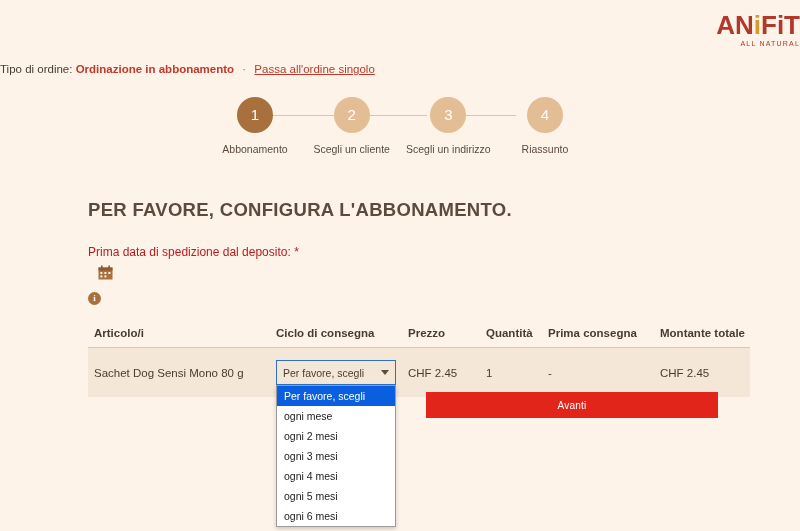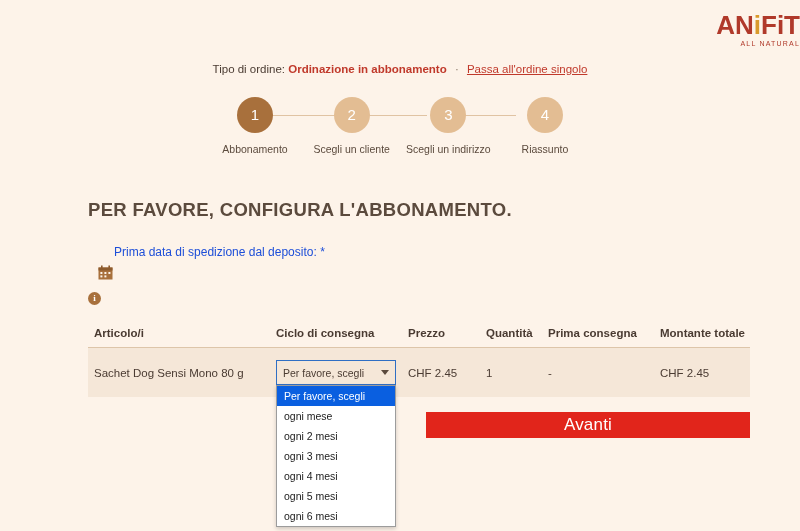--- a/index.html
+++ b/index.html
@@ -30,21 +30,21 @@
   .logo-main .dot-i { color: #d99a2b; }
   .logo-sub {
     font-size: 7px;
     letter-spacing: 1.2px;
     color: #b0392a;
     margin-top: 2px;
   }
 
   
   .order-type {
-    text-align: center;
+    text-align: left;
     font-size: 11.5px;
     margin-top: 16px;
     color: #4a3b32;
   }
   .order-type .ot-label { color: #4a3b32; }
   .order-type .ot-value { color: #c0392b; font-weight: bold; }
   .order-type .ot-sep { color: #8c7a6b; margin: 0 5px; }
   .order-type a {
     color: #c0392b;
     text-decoration: underline;
@@ -100,23 +100,22 @@
     letter-spacing: 0.3px;
     color: #5b4a3d;
     font-weight: bold;
     text-transform: uppercase;
   }
 
   
   .field-block { margin: 24px 0 0 88px; }
   .field-label {
     font-size: 12px;
-    color: #1d4ed8;
+    color: #b91c1c;
     margin-bottom: 6px;
-    margin-left: 26px;
   }
   .date-row { display: flex; align-items: center; }
   input.date-input {
     width: 186px;
     height: 26px;
     padding: 2px 8px;
     border: 1px solid #c9b49c;
     background: #fff;
     font-size: 11.5px;
     color: #4a3b32;
@@ -224,27 +223,27 @@
   }
   .dd-item.selected {
     background: #0a5fe0;
     color: #fff;
   }
 
   
   .next-btn {
     position: absolute;
     left: 426px;
-    top: 412px;
-    width: 324px;
+    top: 392px;
+    width: 292px;
     height: 26px;
     background: #e1251b;
     color: #fff;
     border: none;
-    font-size: 17px;
+    font-size: 10px;
     font-family: "Liberation Sans", sans-serif;
     cursor: pointer;
     letter-spacing: .2px;
   }
 </style>
 </head>
 <body>
 
 <div class="logo-wrap">
   <div class="logo-main"><span>AN</span><span class="dot-i">i</span><span>FiT</span></div>

